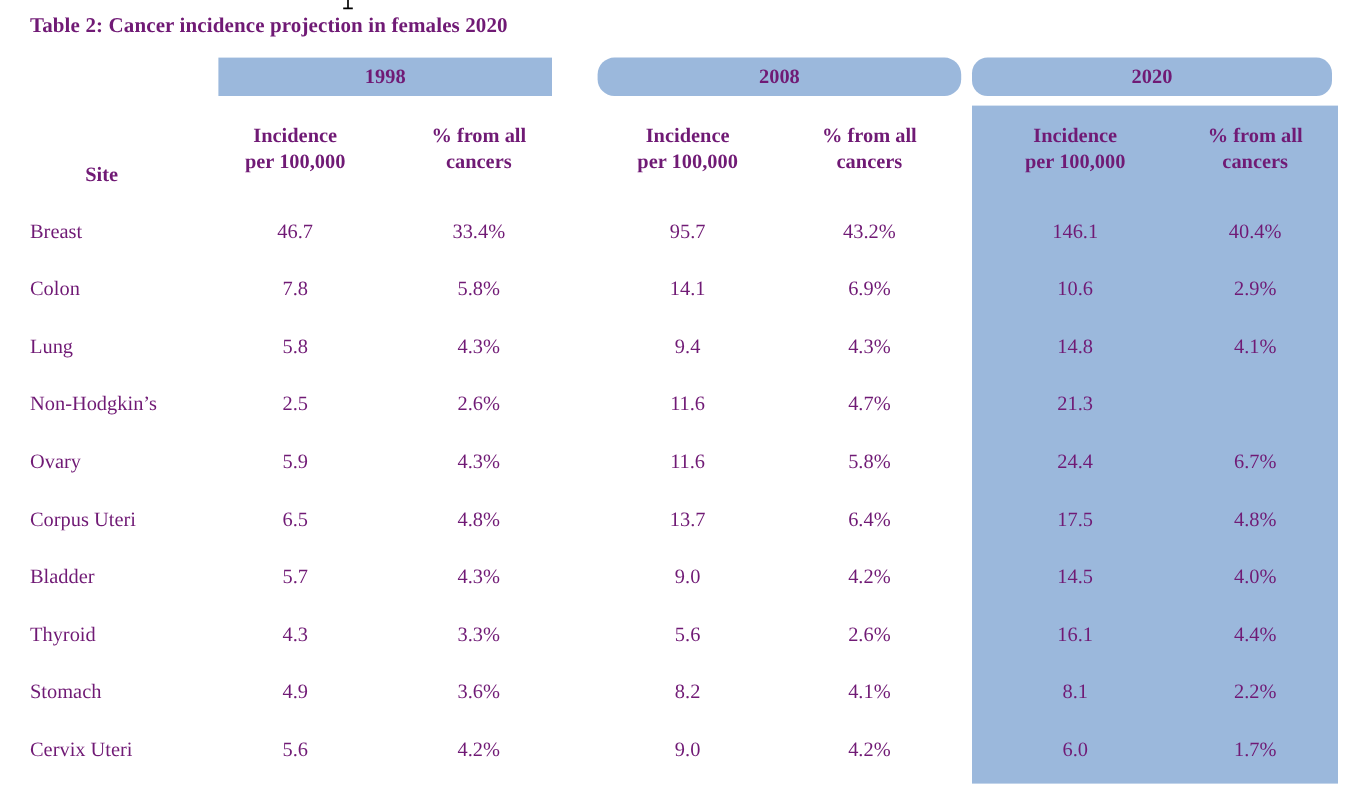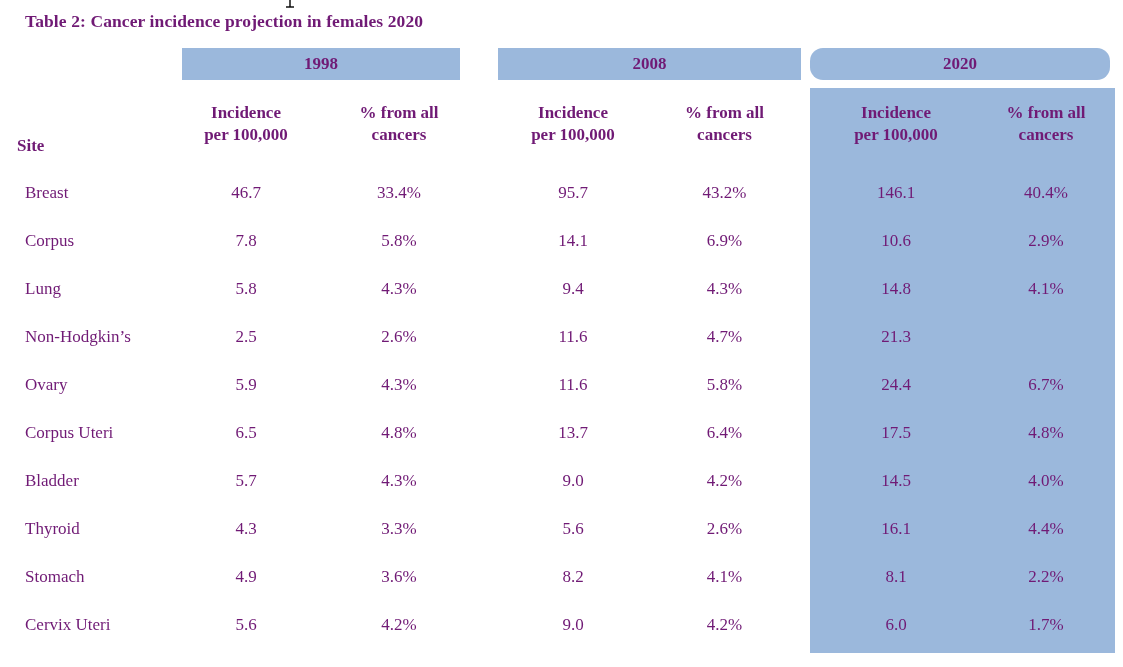--- a/index.html
+++ b/index.html
@@ -72,24 +72,25 @@
   }
   .subheader-cell {
     text-align: center;
     font-size: 17px;
     font-weight: bold;
     line-height: 1.28;
   }
   .site-header-cell {
     align-self: end;
     text-align: left;
-    padding-left: 17px;
+    padding-left: 39px;
     padding-bottom: 4px;
     font-size: 17px;
     font-weight: bold;
+    margin-left: 32px;
   }
   
   .rows-container {
     position: absolute;
     left: 0;
     top: 169px;
     width: 1110px;
   }
   .data-row {
     height: 48px;
@@ -113,21 +114,21 @@
   <svg class="cursor-icon" viewBox="0 0 14 10">
     <line x1="7" y1="0" x2="7" y2="7" stroke="#000" stroke-width="1.4"></line>
     <line x1="3" y1="7" x2="11" y2="7" stroke="#000" stroke-width="1.4"></line>
   </svg>
 
   <div class="title">Table 2: Cancer incidence projection in females 2020</div>
 
   <div class="highlight-block" style="background: rgb(155, 184, 220);"></div>
 
   <div id="band-1998" class="year-band" style="background: rgb(155, 184, 220);">1998</div>
-  <div id="band-2008" class="year-band" style="background: rgb(155, 184, 220);">2008</div>
+  <div id="band-2008" class="year-band" style="background: rgb(155, 184, 220); border-radius: 14px;">2008</div>
   <div id="band-2020" class="year-band" style="background: rgb(155, 184, 220);">2020</div>
 
   <div class="subheader-row grid-cols">
     <div class="site-header-cell">Site</div>
     <div class="subheader-cell">
       <span>Incidence</span><br>
       <span>per 100,000</span>
     </div>
     <div class="subheader-cell">
       <span>% from all</span><br>
@@ -161,21 +162,21 @@
         <div>33.4%</div>
         <div></div>
         <div>95.7</div>
         <div>43.2%</div>
         <div></div>
         <div>146.1</div>
         <div>40.4%</div>
       </div>
 
       <div class="data-row grid-cols">
-        <div class="site-cell">Corpus</div>
+        <div class="site-cell">Colon</div>
         <div>7.8</div>
         <div>5.8%</div>
         <div></div>
         <div>14.1</div>
         <div>6.9%</div>
         <div></div>
         <div>10.6</div>
         <div>2.9%</div>
       </div>
 

